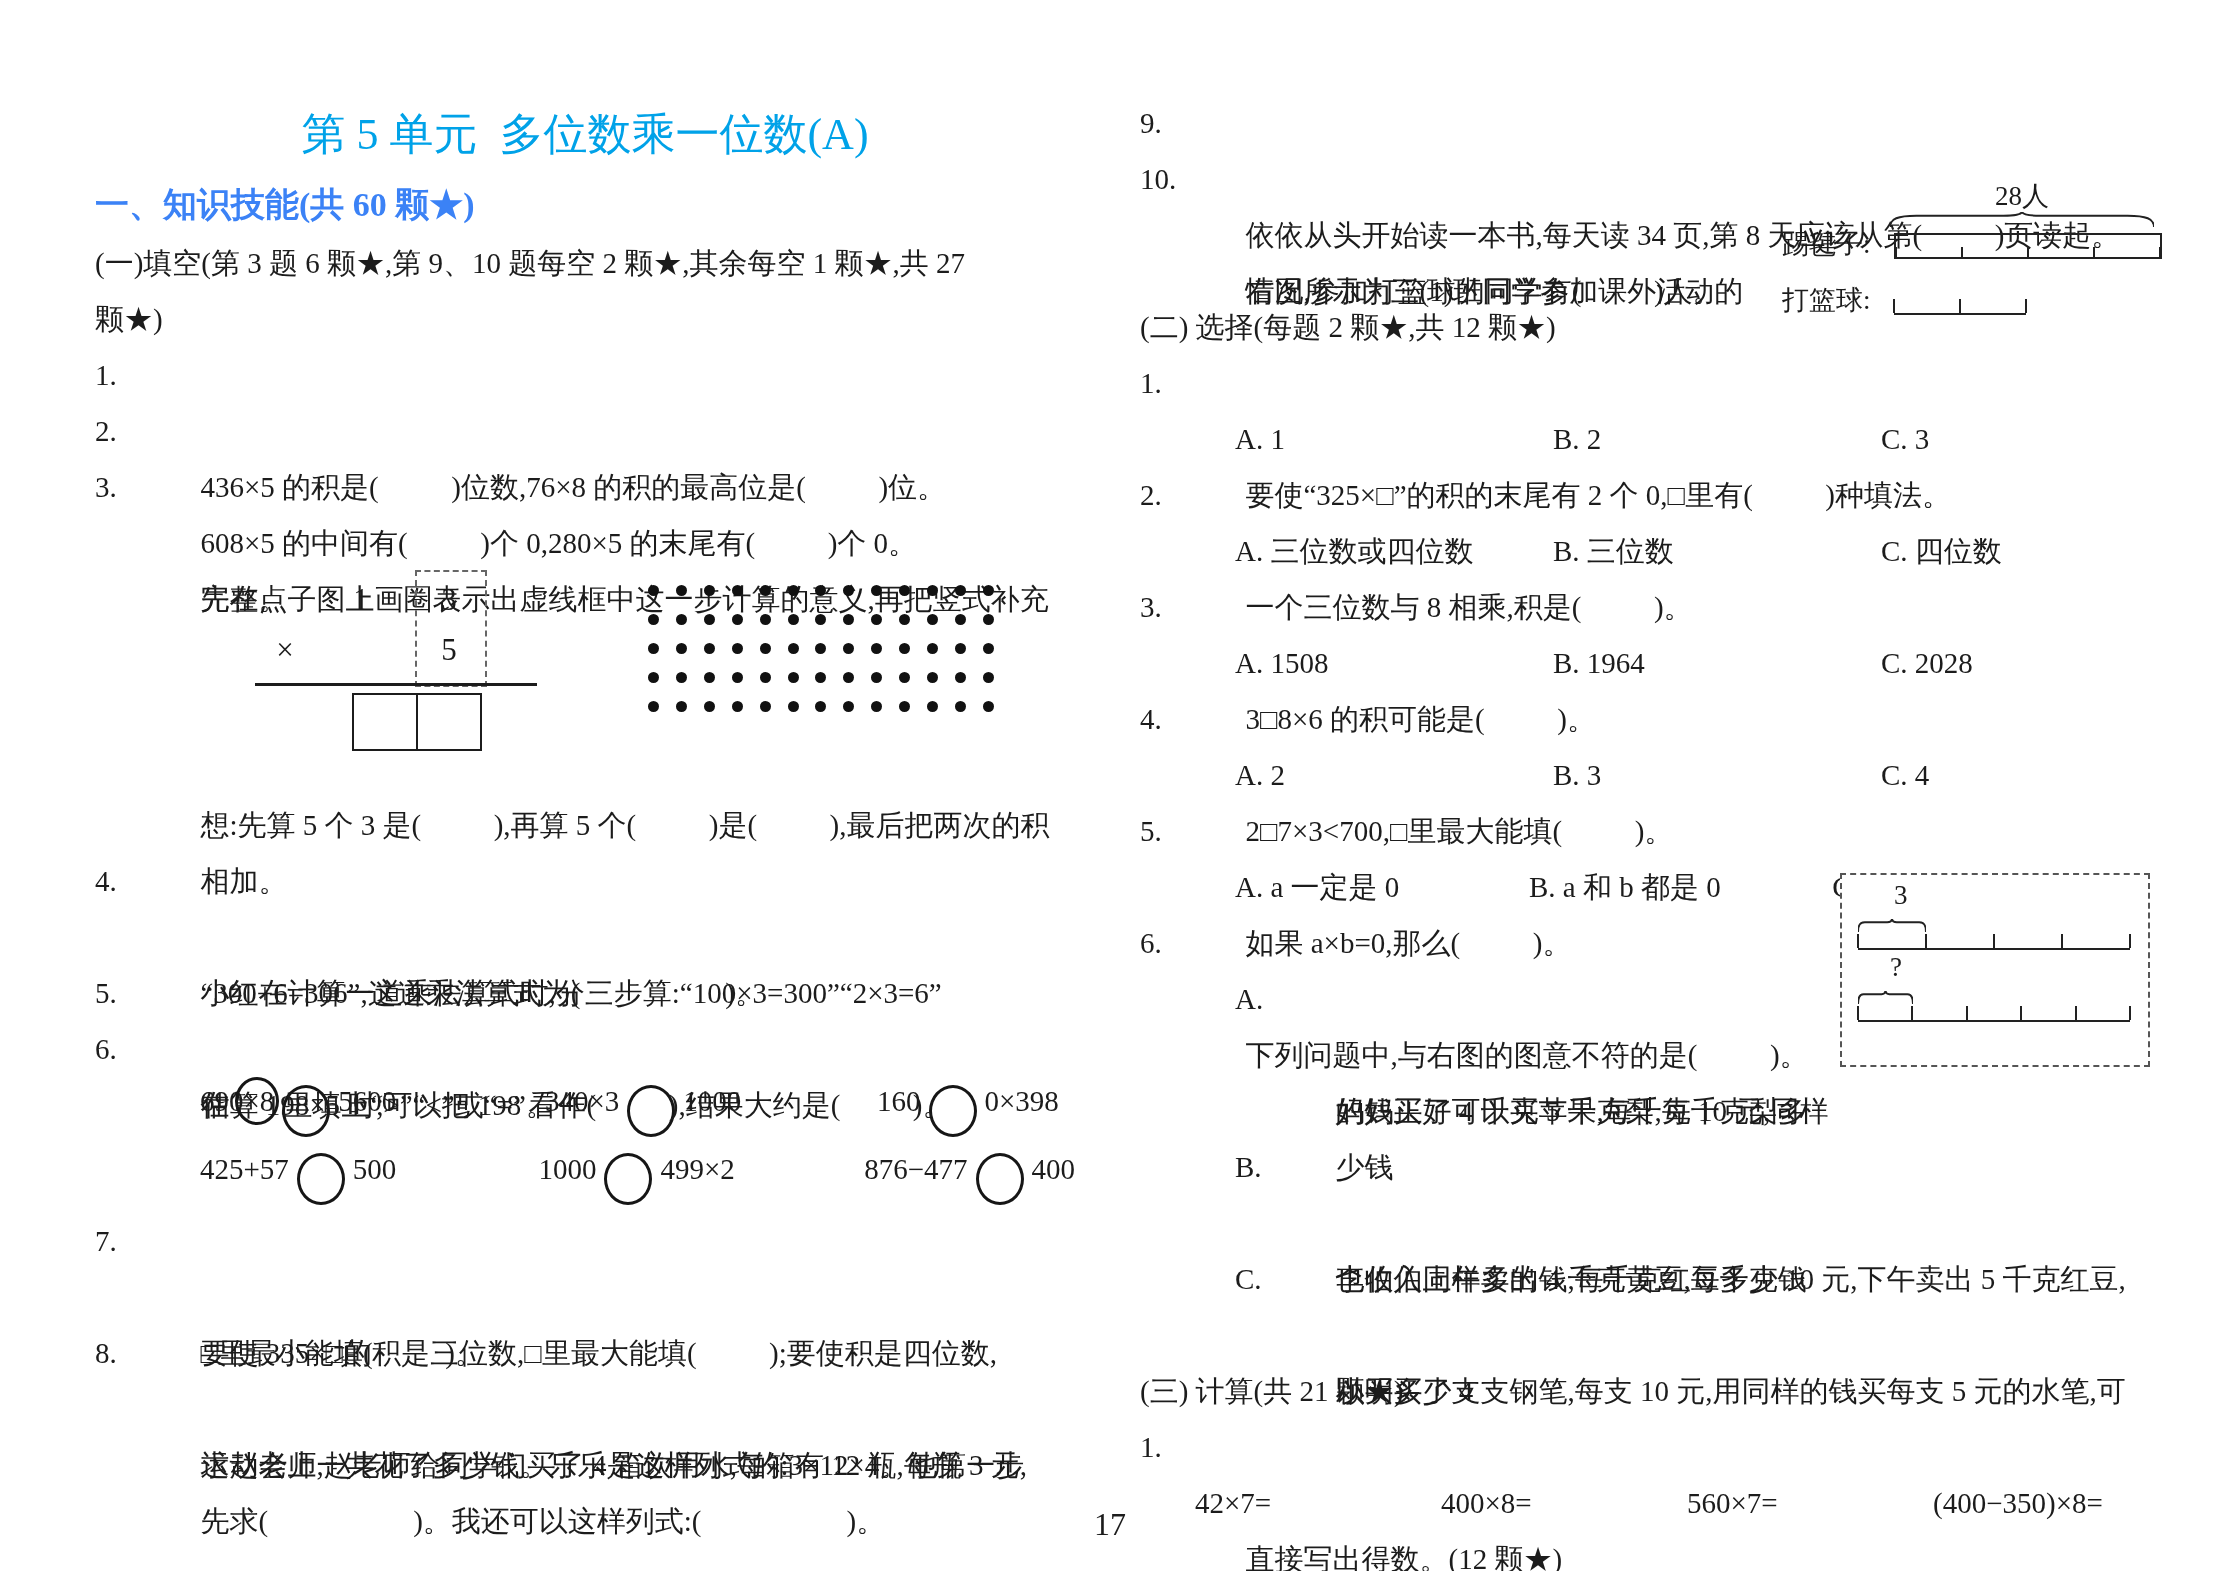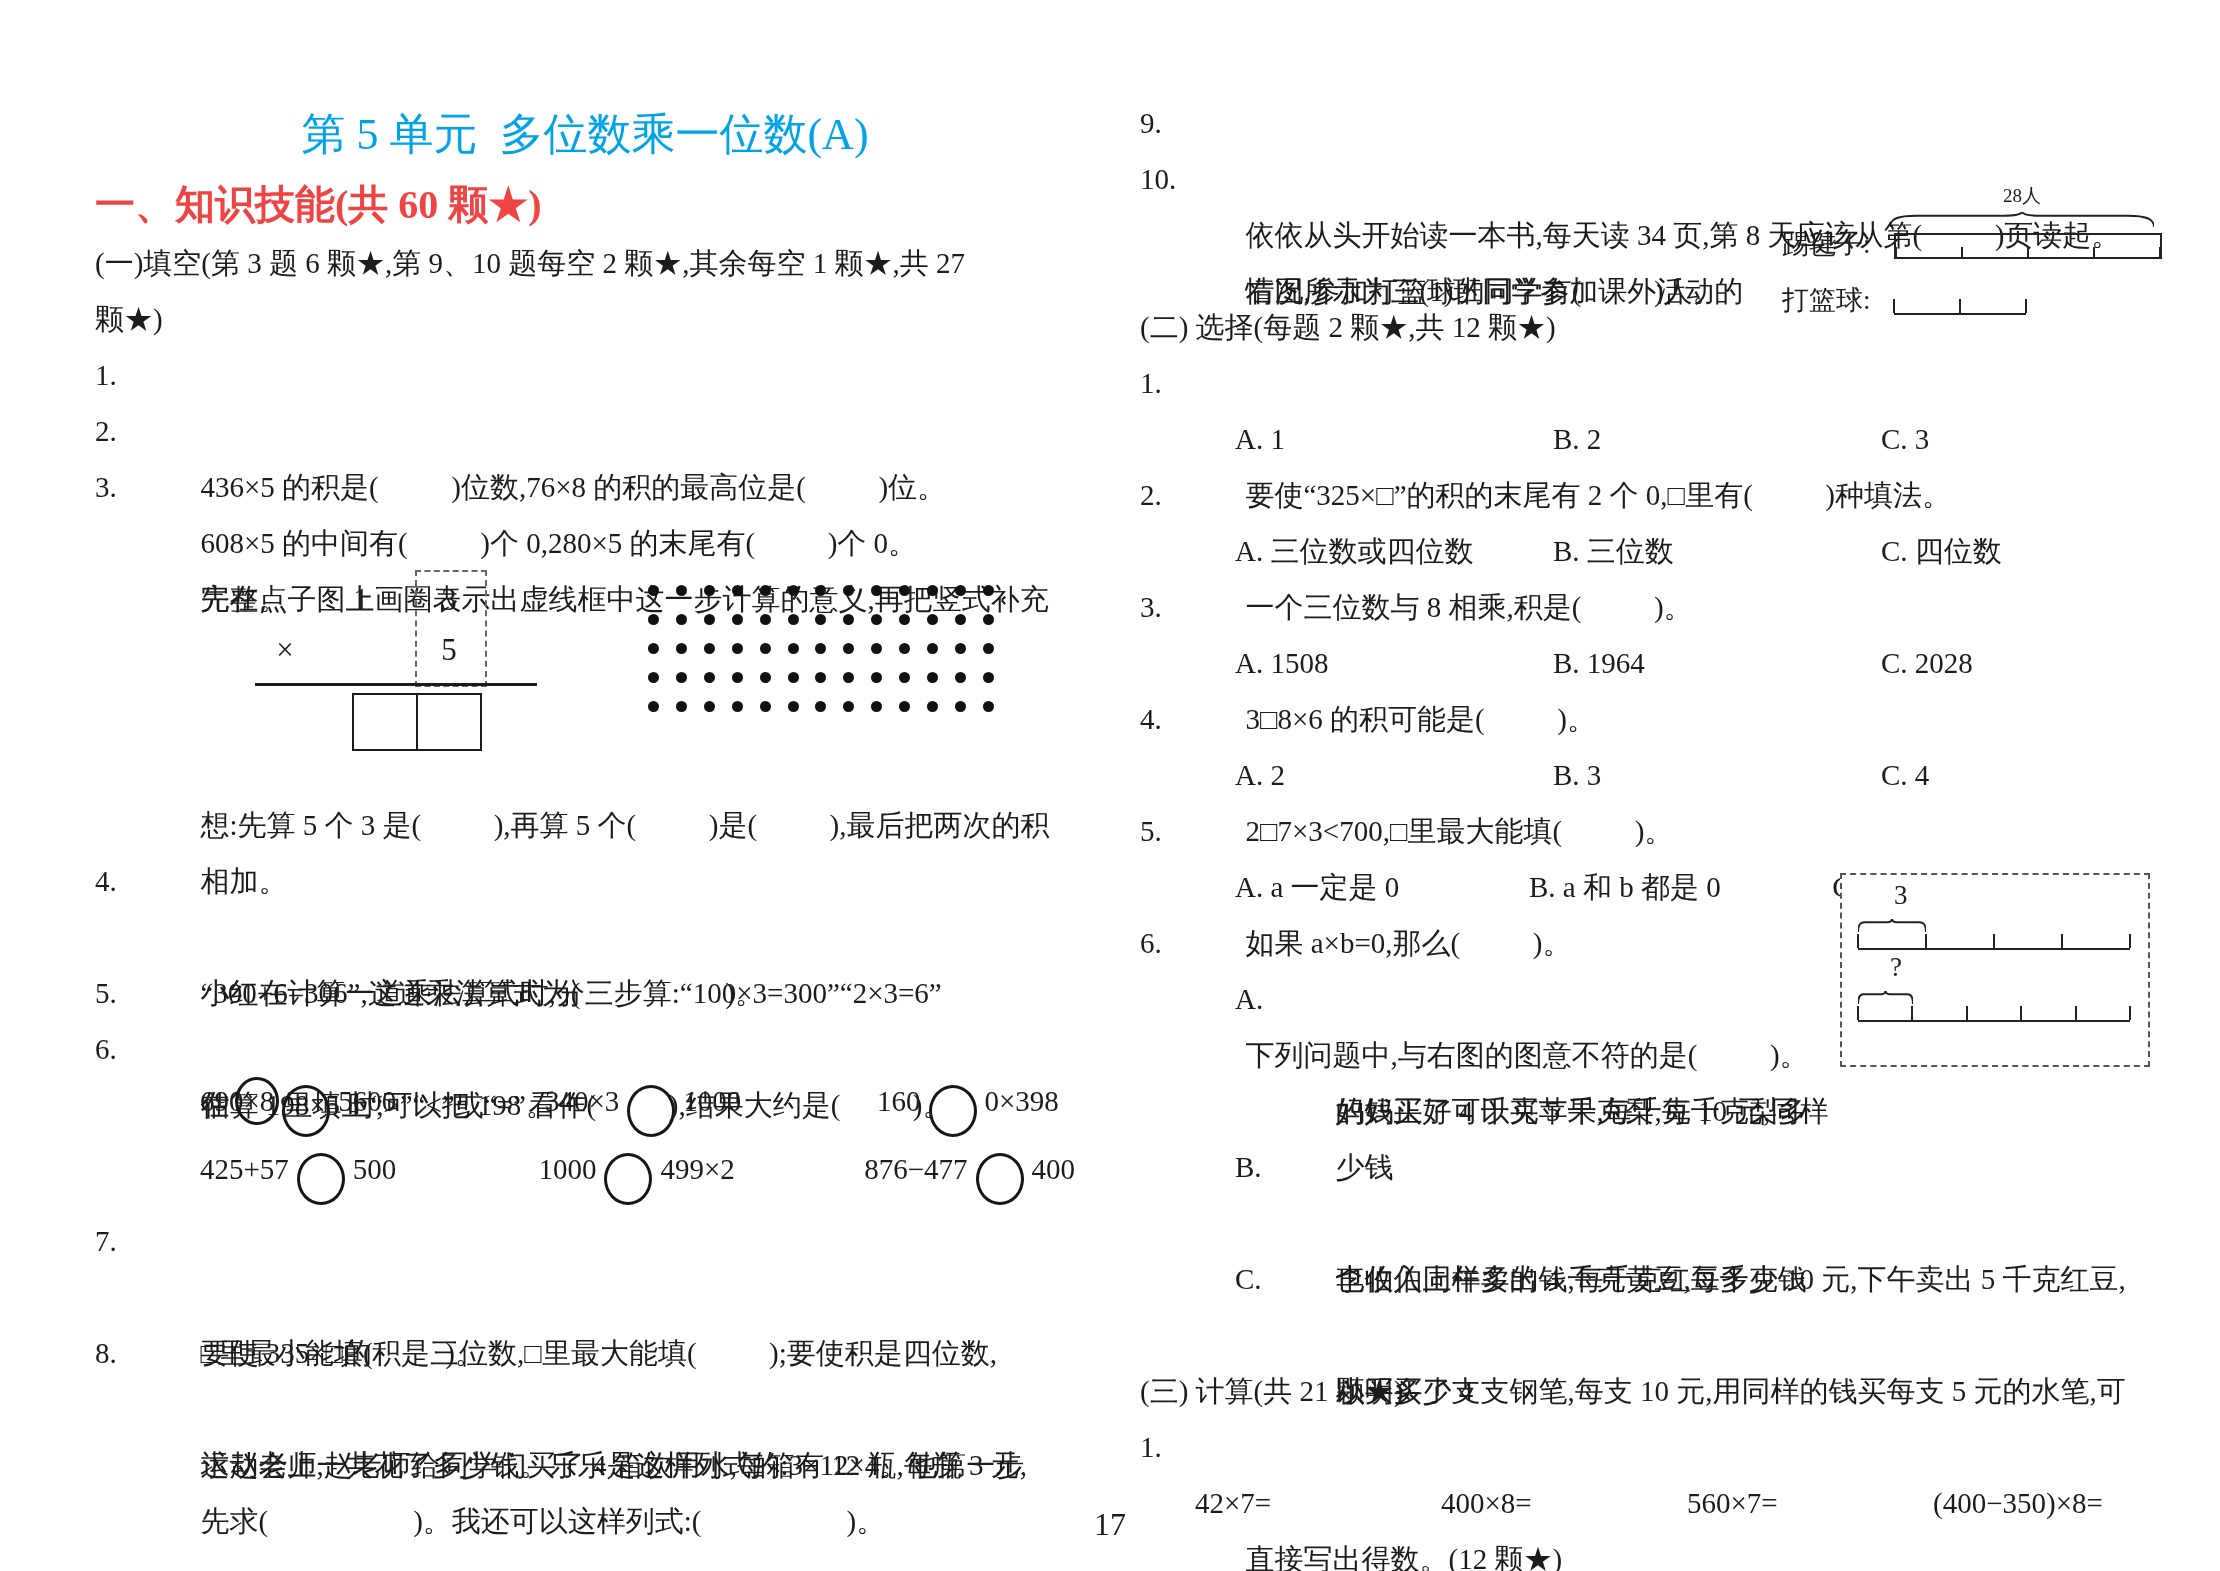--- a/index.html
+++ b/index.html
@@ -2,21 +2,21 @@
 <html><head>
 <meta charset="utf-8">
 <style>
   html,body{margin:0;padding:0;background:#e8e8e8}
   .page{position:relative;width:2220px;height:1571px;background:#ffffff;
         font-family:"Liberation Serif",serif;color:#1c1c1c;font-size:29px;overflow:hidden}
   .col{position:absolute;top:95px}
   .left{left:95px;width:980px}
   .right{left:1140px;width:1000px}
   .title{height:80px;line-height:80px;text-align:center;color:#00a2e8;font-weight:normal;font-size:44px;white-space:pre}
-  .h1{height:60px;line-height:60px;color:#ef4444;font-weight:bold;font-size:40px;white-space:pre}
+  .h1{height:60px;line-height:60px;color:#3b82f6;font-weight:bold;font-size:34px;white-space:pre}
   .h2{height:56px;line-height:56px;white-space:pre;margin-top:36px}
   .h3{height:56px;line-height:56px;white-space:pre}
   .line{position:relative;height:56px;line-height:56px;white-space:pre}
   .q{padding-left:62px}
   .q .num{position:absolute;left:0;top:0}
   .subq{padding-left:152px}
   .subq .num{position:absolute;left:95px;top:0}
   .opts{display:flex;padding-left:95px}
   .opts .o1{width:318px}.opts .o2{width:328px}
   .cmprow{display:flex;padding-left:105px;height:68px;align-items:center;white-space:pre}
@@ -39,21 +39,21 @@
   .dotgrid i{width:11px;height:11px;background:#111;border-radius:50%}
   
   .bar{position:relative}
   .ruler{border-bottom:2px solid #222;height:16px}
   .bar i{position:absolute;bottom:0;width:0;border-left:2px solid #222;height:14px}
   .closed{border:2px solid #222;height:22px}
   .closed i{height:10px}
   .brace{position:absolute}
   
   .d10{position:absolute;left:642px;top:86px;width:352px;height:150px}
-  .d10total{position:absolute;left:108px;top:0;width:264px;text-align:center;font-size:19px;line-height:30px}
+  .d10total{position:absolute;left:108px;top:0;width:264px;text-align:center;font-size:27px;line-height:30px}
   .b28{left:108px;top:31px;width:264px;height:15px}
   .d10row{position:absolute;display:flex;align-items:flex-end}
   .blabel{font-size:27px;width:112px;line-height:30px}
   .r1{top:48px}.r2{top:104px}
   .w4{width:264px}.w2{width:132px}
   
   .d6{position:absolute;left:700px;top:778px;width:306px;height:190px;border:2px dashed #555;background:#fff}
   .d6num{position:absolute;left:52px;top:4px;font-size:27px;line-height:32px}
   .d6q{position:absolute;left:48px;top:76px;font-size:27px;line-height:32px}
   .bt{left:16px;top:44px;width:68px;height:13px}

